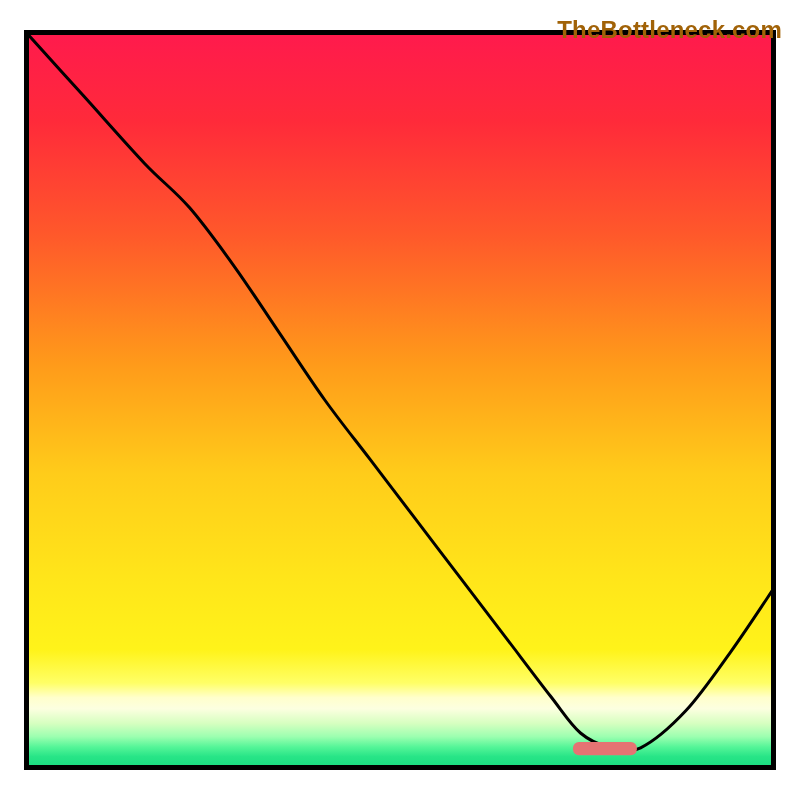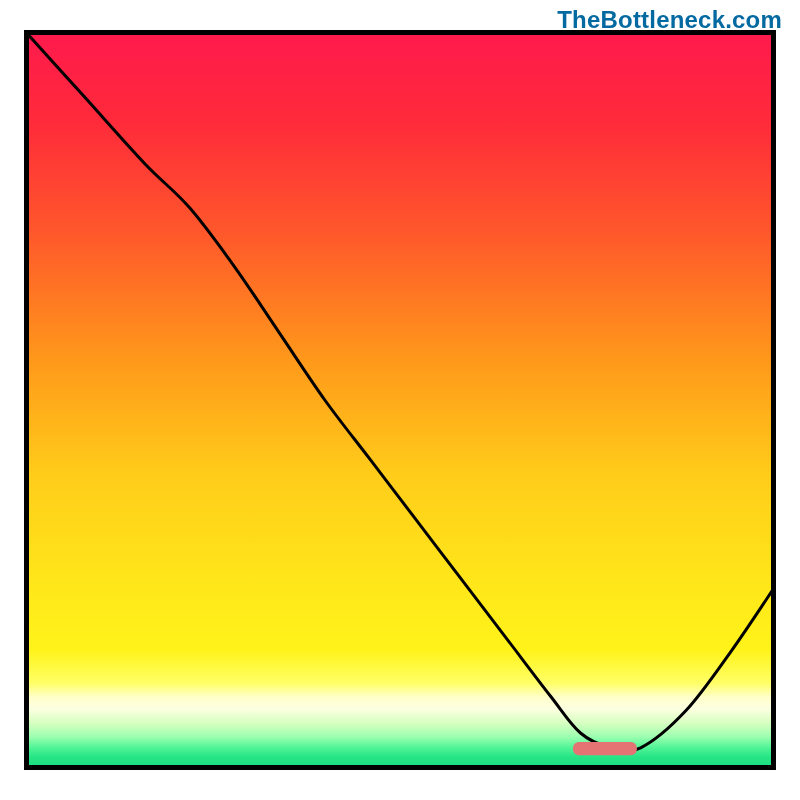--- a/index.html
+++ b/index.html
@@ -11,25 +11,25 @@
     overflow: hidden;
     font-family: Arial, Helvetica, sans-serif;
   }
   .stage {
     position: relative;
     width: 800px;
     height: 800px;
   }
   .watermark {
     position: absolute;
-    top: 6px;
+    top: 16px;
     right: 18px;
     font-size: 24px;
     font-weight: 600;
-    color: #0369a1;
+    color: #a16207;
     letter-spacing: 0.2px;
     user-select: none;
   }
   svg {
     position: absolute;
     left: 0; top: 0;
     width: 800px;
     height: 800px;
     display: block;
   }

